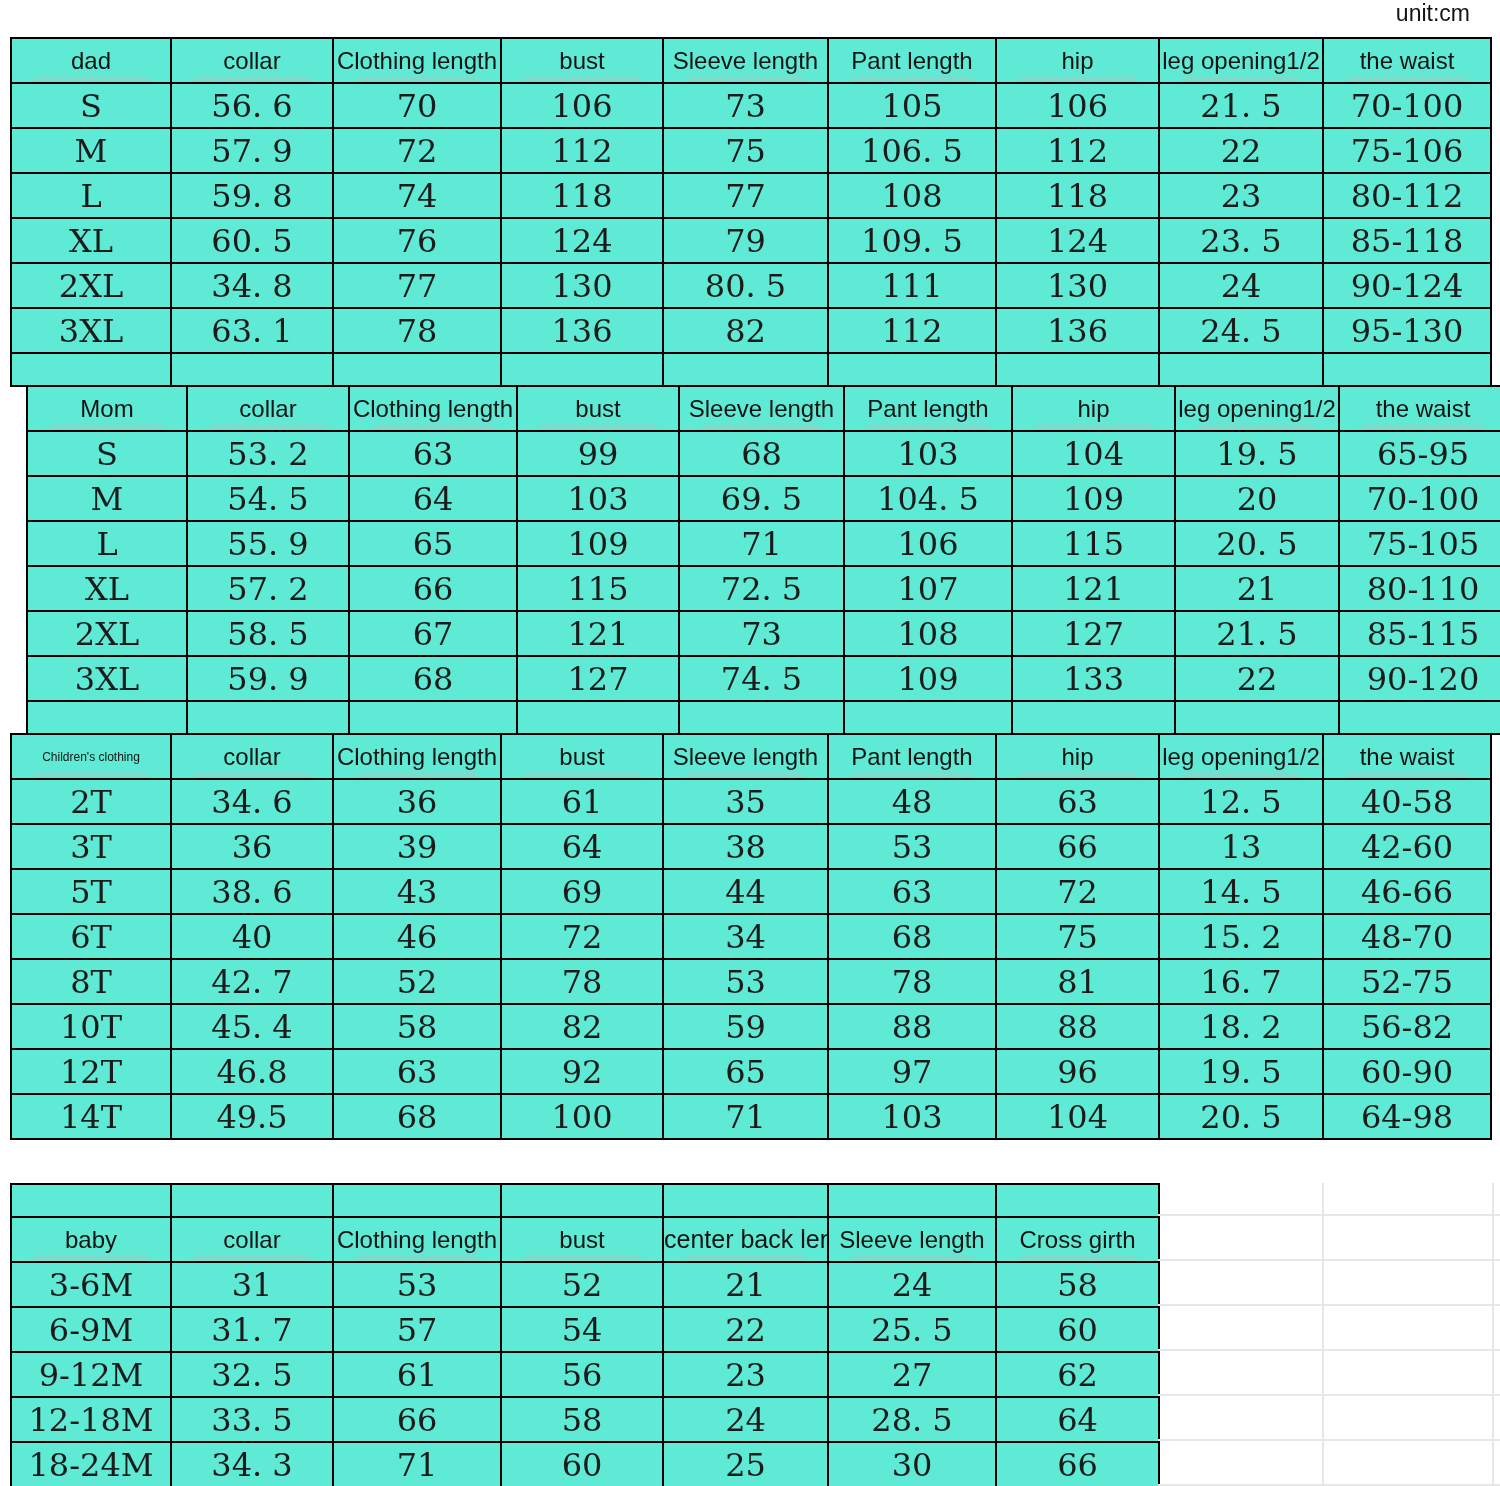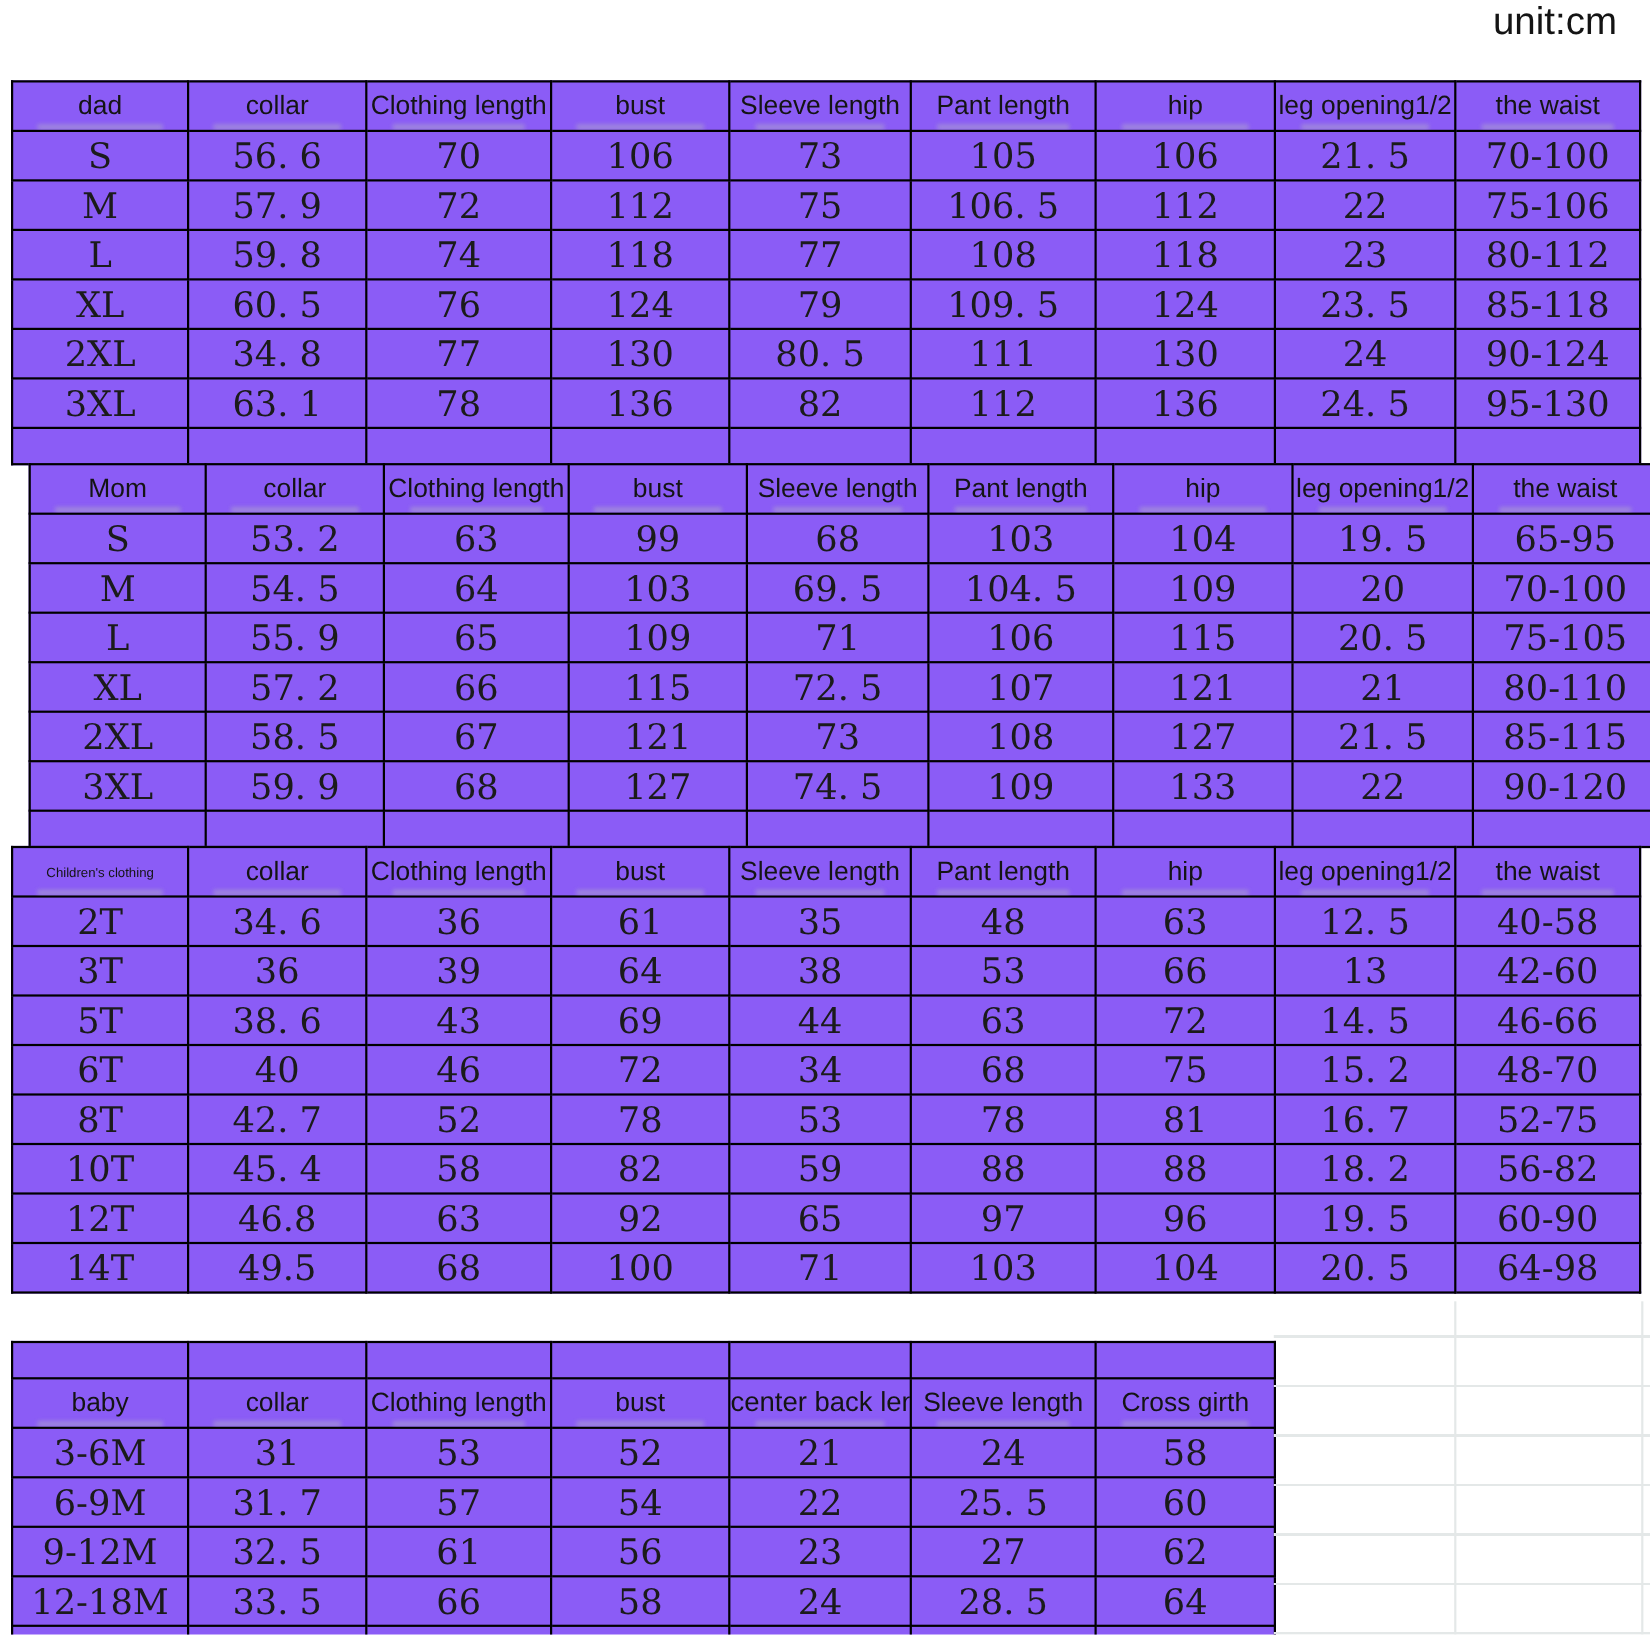--- a/index.html
+++ b/index.html
@@ -1,27 +1,26 @@
 <!DOCTYPE html>
 <html><head>
 <meta charset="utf-8">
 <style>
   html,body{margin:0;padding:0;}
   body{
     width:1500px;height:1486px;position:relative;background:#ffffff;
     font-family:"Liberation Sans",sans-serif;overflow:hidden;
   }
   .unit{
-    position:absolute;top:0;right:30px;font-size:35px;color:#141414;
+    position:absolute;top:0;right:30px;font-size:23px;color:#141414;
     font-family:"Liberation Sans",sans-serif;
   }
   table{
     position:absolute;border-collapse:collapse;table-layout:fixed;
-    background:#8b5cf6;
-    margin-top:36px;
+    background:#5eead4;
   }
   td,th{
     border:2px solid #000;text-align:center;vertical-align:middle;
     padding:0;position:relative;overflow:hidden;white-space:nowrap;
   }
   tr.hdr{height:45px;}
   tr.row{height:45px;}
   tr.sep{height:33px;}
   tr.hdr th{
     font-family:"Liberation Sans",sans-serif;font-size:24px;font-weight:400;

